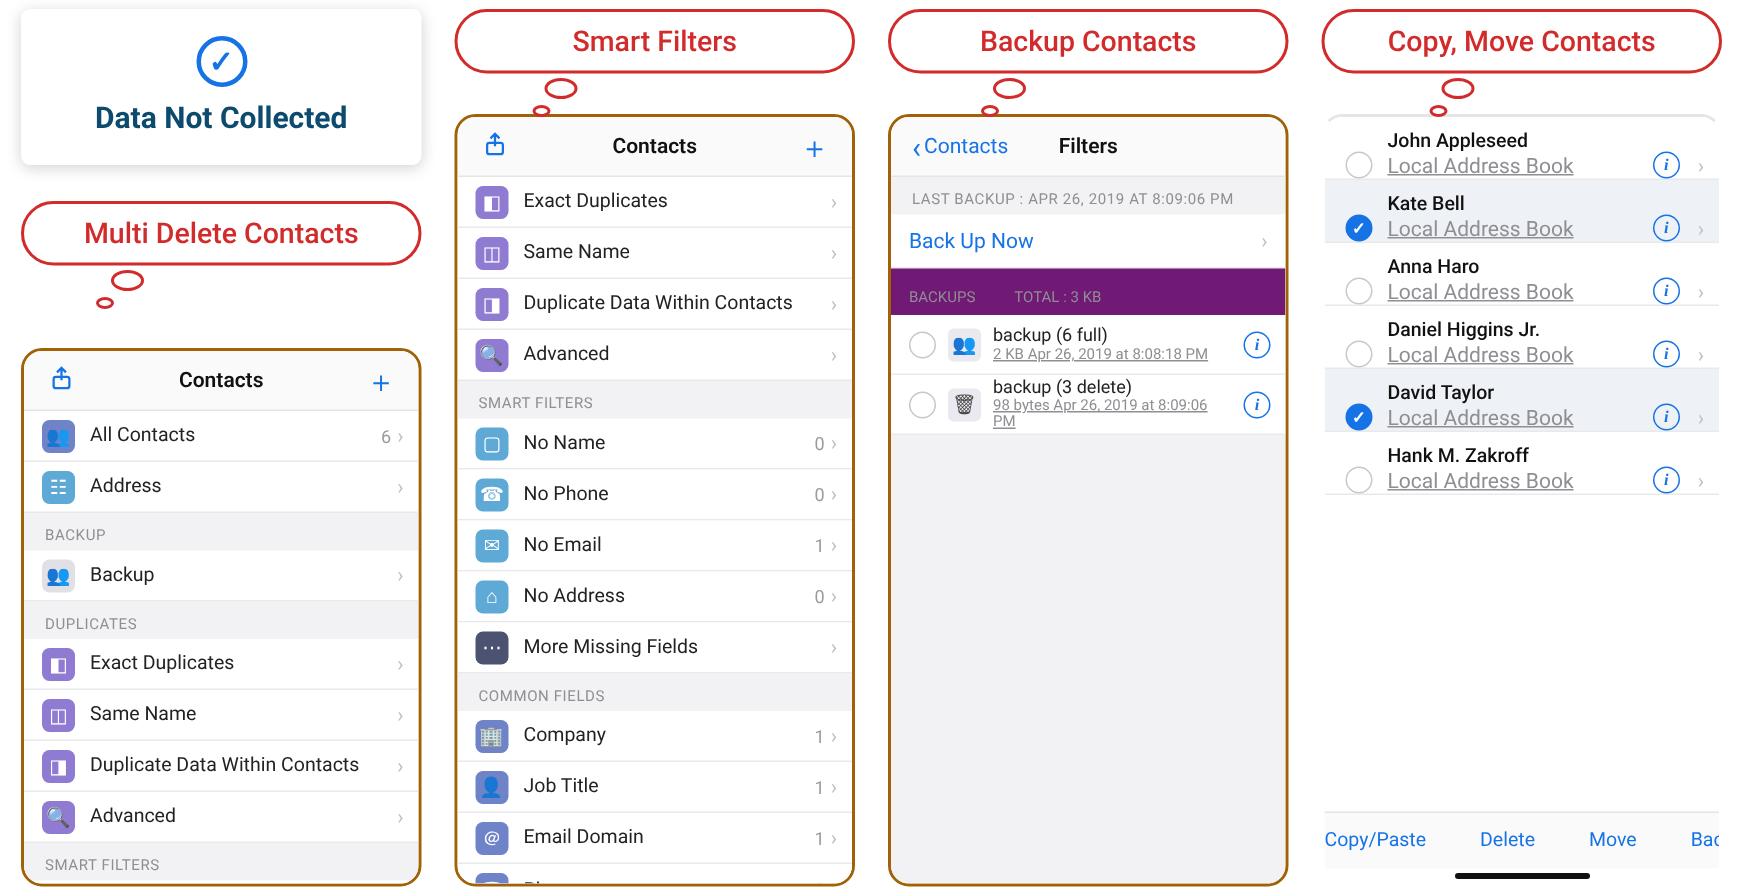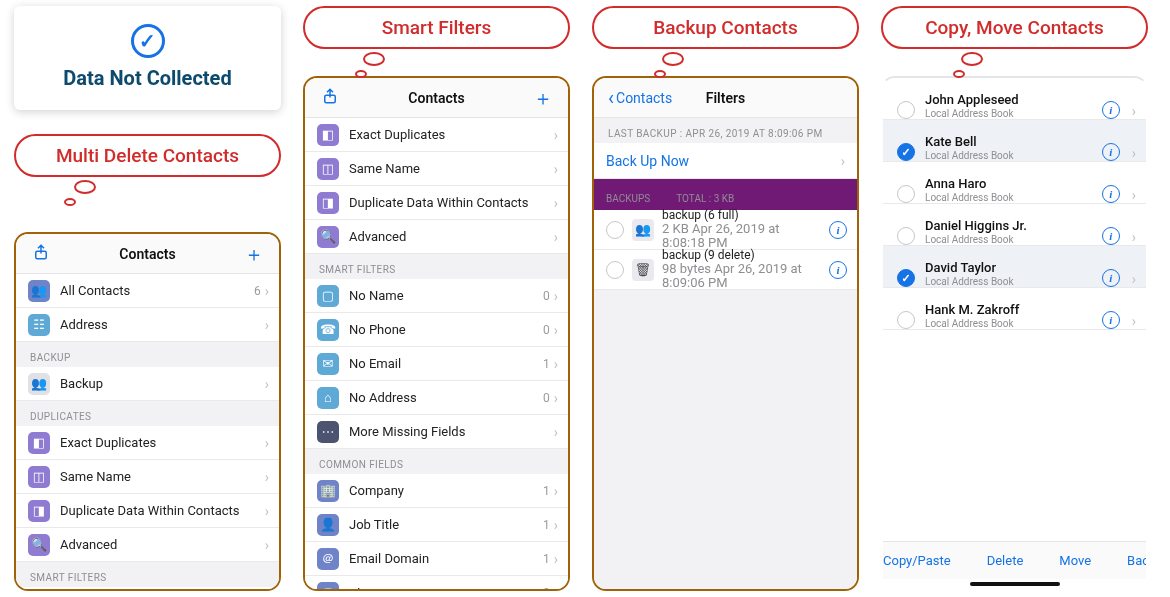--- a/index.html
+++ b/index.html
@@ -158,21 +158,21 @@
     width: 18px; height: 18px; border: 1.5px solid #c7c7cc; border-radius: 50%;
     flex-shrink: 0;
   }
   .brow .bicn {
     width: 22px; height: 22px; border-radius:4px;
     background:#e9e9ef; display:inline-flex;align-items:center;justify-content:center;
     font-size:13px;color:#444;flex-shrink:0;
   }
   .brow .bbody { flex:1; display:flex; flex-direction:column; line-height:1.1; }
   .brow .bname { font-size: 12px; color:#222; }
-  .brow .bmeta { font-size: 13px; color:#8e8e93; }
+  .brow .bmeta { font-size: 10px; color:#8e8e93;text-decoration:underline; }
   .brow .info {
     width:18px;height:18px;border:1.5px solid #1573e6;border-radius:50%;
     color:#1573e6;font-size:11px;display:inline-flex;align-items:center;justify-content:center;
     font-style: italic; font-family: Georgia, serif; font-weight:600;
   }
   .action-row {
     background:#fff;height:36px;display:flex;align-items:center;
     padding:0 12px;color:#1573e6;font-size:14px;border-bottom:1px solid #e9e9ec;text-align:right;
   }
   .action-row .chevron { margin-left:auto;color:#c0c0c6;font-size:14px; }
@@ -191,21 +191,21 @@
     width:18px;height:18px;border:1.5px solid #c7c7cc;border-radius:50%;
     flex-shrink:0;position:relative;
   }
   .crow.sel .radio { background:#1573e6; border-color:#1573e6; }
   .crow.sel .radio::after {
     content:"✓";position:absolute;inset:0;display:flex;
     align-items:center;justify-content:center;color:#fff;font-size:11px;font-weight:700;
   }
   .crow .cbody { flex:1; display:flex;flex-direction:column;line-height:1.15; }
   .crow .cname { font-size:13px;color:#111;font-weight:500; }
-  .crow .csrc  { font-size:10px;color:#8e8e93; }
+  .crow .csrc  { font-size:14px;color:#8e8e93;text-decoration:underline; }
   .crow .info {
     width:18px;height:18px;border:1.5px solid #1573e6;border-radius:50%;
     color:#1573e6;font-size:11px;display:inline-flex;align-items:center;justify-content:center;
     font-style: italic; font-family: Georgia, serif; font-weight:600; margin-right:2px;
   }
   .crow .chevron { color:#c0c0c6;font-size:14px; }
 
   
   .toolbar {
     position:absolute;bottom:10px;left:0;right:0;height:38px;
@@ -430,21 +430,21 @@
         <span class="bbody">
           <span class="bname">backup (6 full)</span>
           <span class="bmeta">2 KB  Apr 26, 2019 at 8:08:18 PM</span>
         </span>
         <span class="info">i</span>
       </div>
       <div class="brow">
         <span class="radio"></span>
         <span class="bicn">🗑</span>
         <span class="bbody">
-          <span class="bname">backup (9 delete)</span>
+          <span class="bname">backup (3 delete)</span>
           <span class="bmeta">98 bytes  Apr 26, 2019 at 8:09:06 PM</span>
         </span>
         <span class="info">i</span>
       </div>
     </div>
   </div>
 </div>
 
 <div class="col col4">
   <div class="bubble-wrap">

